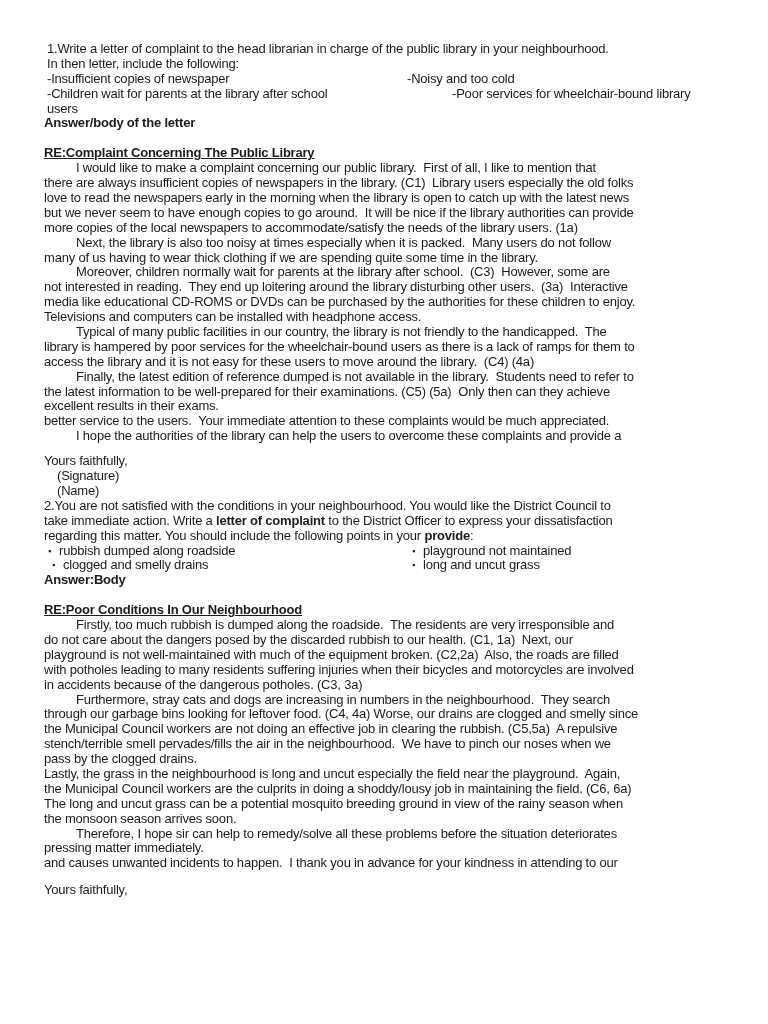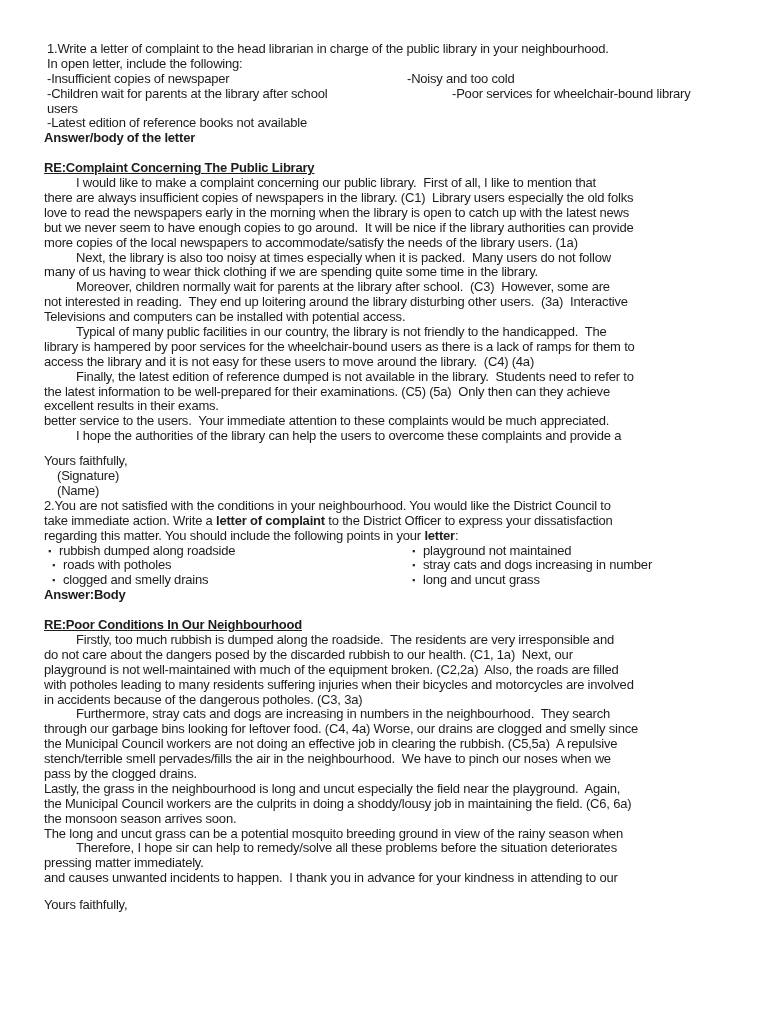--- a/index.html
+++ b/index.html
@@ -40,33 +40,30 @@
   .bullet { padding-right: 8px; font-size: 9px; vertical-align: 1px; }
   .spacer { width: 100%; }
 </style>
 </head>
 <body>
 
 <div class="page">
   <div class="content">
       <div class="block">
         <div class="line" style="padding-left: 3px;"><span>1.Write a letter of complaint to the head librarian in charge of the public library in your neighbourhood.</span></div>
-        <div class="line" style="padding-left: 3px;"><span>In open letter, include the following:</span></div>
+        <div class="line" style="padding-left: 3px;"><span>In then letter, include the following:</span></div>
       </div>
       <div class="block">
         <div class="line"><span style="padding-left: 3px; text-align: right;"><span>-Insufficient copies of newspaper</span></span><span class="right-col" style="left: 363px;"><span>-Noisy and too cold</span></span></div>
       </div>
       <div class="block">
         <div class="line"><span style="padding-left: 3px;"><span>-Children wait for parents at the library after school</span></span><span class="right-col" style="left: 408px;"><span>-Poor services for wheelchair-bound library</span></span></div>
       </div>
       <div class="block">
         <div class="line" style="padding-left: 3px;"><span>users</span></div>
-      </div>
-      <div class="block">
-        <div class="line" style="padding-left: 3px;"><span>-Latest edition of reference books not available</span></div>
       </div>
       <div class="block">
         <div class="line"><span class="bold">Answer/body of the letter</span></div>
       </div>
       <div class="spacer" style="height: 15px;"></div>
       <div class="block heading">
         <div class="line"><span class="bold">RE:Complaint Concerning The Public Library</span></div>
       </div>
       <div class="block">
         <div class="line" style="padding-left: 32px;"><span>I would like to make a complaint concerning our public library.  First of all, I like to mention that</span></div>
@@ -75,21 +72,22 @@
         <div class="line"><span>but we never seem to have enough copies to go around.  It will be nice if the library authorities can provide</span></div>
         <div class="line"><span>more copies of the local newspapers to accommodate/satisfy the needs of the library users. (1a)</span></div>
       </div>
       <div class="block">
         <div class="line" style="padding-left: 32px;"><span>Next, the library is also too noisy at times especially when it is packed.  Many users do not follow</span></div>
         <div class="line"><span>many of us having to wear thick clothing if we are spending quite some time in the library.</span></div>
       </div>
       <div class="block">
         <div class="line" style="padding-left: 32px;"><span>Moreover, children normally wait for parents at the library after school.  (C3)  However, some are</span></div>
         <div class="line"><span>not interested in reading.  They end up loitering around the library disturbing other users.  (3a)  Interactive</span></div>
-        <div class="line"><span>Televisions and computers can be installed with potential access.</span></div>
+        <div class="line"><span>media like educational CD-ROMS or DVDs can be purchased by the authorities for these children to enjoy.</span></div>
+        <div class="line"><span>Televisions and computers can be installed with headphone access.</span></div>
       </div>
       <div class="block">
         <div class="line" style="padding-left: 32px;"><span>Typical of many public facilities in our country, the library is not friendly to the handicapped.  The</span></div>
         <div class="line"><span>library is hampered by poor services for the wheelchair-bound users as there is a lack of ramps for them to</span></div>
         <div class="line"><span>access the library and it is not easy for these users to move around the library.  (C4) (4a)</span></div>
       </div>
       <div class="block">
         <div class="line" style="padding-left: 32px;"><span>Finally, the latest edition of reference dumped is not available in the library.  Students need to refer to</span></div>
         <div class="line"><span>the latest information to be well-prepared for their examinations. (C5) (5a)  Only then can they achieve</span></div>
         <div class="line"><span>excellent results in their exams.</span></div>
@@ -102,27 +100,24 @@
       <div class="block">
         <div class="line"><span>Yours faithfully,</span></div>
       </div>
       <div class="block">
         <div class="line" style="padding-left: 13px;"><span>(Signature)</span></div>
         <div class="line" style="padding-left: 13px;"><span>(Name)</span></div>
       </div>
       <div class="block">
         <div class="line"><span>2.You are not satisfied with the conditions in your neighbourhood. You would like the District Council to</span></div>
         <div class="line"><span>take immediate action. Write a </span><span class="bold">letter of complaint</span><span> to the District Officer to express your dissatisfaction</span></div>
-        <div class="line"><span>regarding this matter. You should include the following points in your </span><span class="bold">letter</span><span>:</span></div>
+        <div class="line"><span>regarding this matter. You should include the following points in your </span><span class="bold">provide</span><span>:</span></div>
       </div>
       <div class="block">
         <div class="line"><span style="padding-left: 4px;"><span class="bullet">▪</span><span>rubbish dumped along roadside</span></span><span class="right-col" style="left: 368px;"><span class="bullet">▪</span><span>playground not maintained</span></span></div>
-      </div>
-      <div class="block">
-        <div class="line"><span style="padding-left: 8px;"><span class="bullet">▪</span><span>roads with potholes</span></span><span class="right-col" style="left: 368px;"><span class="bullet">▪</span><span>stray cats and dogs increasing in number</span></span></div>
       </div>
       <div class="block">
         <div class="line"><span style="padding-left: 8px;"><span class="bullet">▪</span><span>clogged and smelly drains</span></span><span class="right-col" style="left: 368px;"><span class="bullet">▪</span><span>long and uncut grass</span></span></div>
       </div>
       <div class="block">
         <div class="line"><span class="bold">Answer:Body</span></div>
       </div>
       <div class="spacer" style="height: 15px;"></div>
       <div class="block heading">
         <div class="line"><span class="bold">RE:Poor Conditions In Our Neighbourhood</span></div>
@@ -137,22 +132,22 @@
       <div class="block">
         <div class="line" style="padding-left: 32px;"><span>Furthermore, stray cats and dogs are increasing in numbers in the neighbourhood.  They search</span></div>
         <div class="line"><span>through our garbage bins looking for leftover food. (C4, 4a) Worse, our drains are clogged and smelly since</span></div>
         <div class="line"><span>the Municipal Council workers are not doing an effective job in clearing the rubbish. (C5,5a)  A repulsive</span></div>
         <div class="line"><span>stench/terrible smell pervades/fills the air in the neighbourhood.  We have to pinch our noses when we</span></div>
         <div class="line"><span>pass by the clogged drains.</span></div>
       </div>
       <div class="block">
         <div class="line"><span>Lastly, the grass in the neighbourhood is long and uncut especially the field near the playground.  Again,</span></div>
         <div class="line"><span>the Municipal Council workers are the culprits in doing a shoddy/lousy job in maintaining the field. (C6, 6a)</span></div>
+        <div class="line"><span>The long and uncut grass can be a potential mosquito breeding ground in view of the rainy season when</span></div>
         <div class="line"><span>the monsoon season arrives soon.</span></div>
-        <div class="line"><span>The long and uncut grass can be a potential mosquito breeding ground in view of the rainy season when</span></div>
       </div>
       <div class="block">
         <div class="line" style="padding-left: 32px;"><span>Therefore, I hope sir can help to remedy/solve all these problems before the situation deteriorates</span></div>
         <div class="line"><span>pressing matter immediately.</span></div>
         <div class="line"><span>and causes unwanted incidents to happen.  I thank you in advance for your kindness in attending to our</span></div>
       </div>
       <div class="spacer" style="height: 12px;"></div>
       <div class="block">
         <div class="line"><span>Yours faithfully,</span></div>
       </div>

